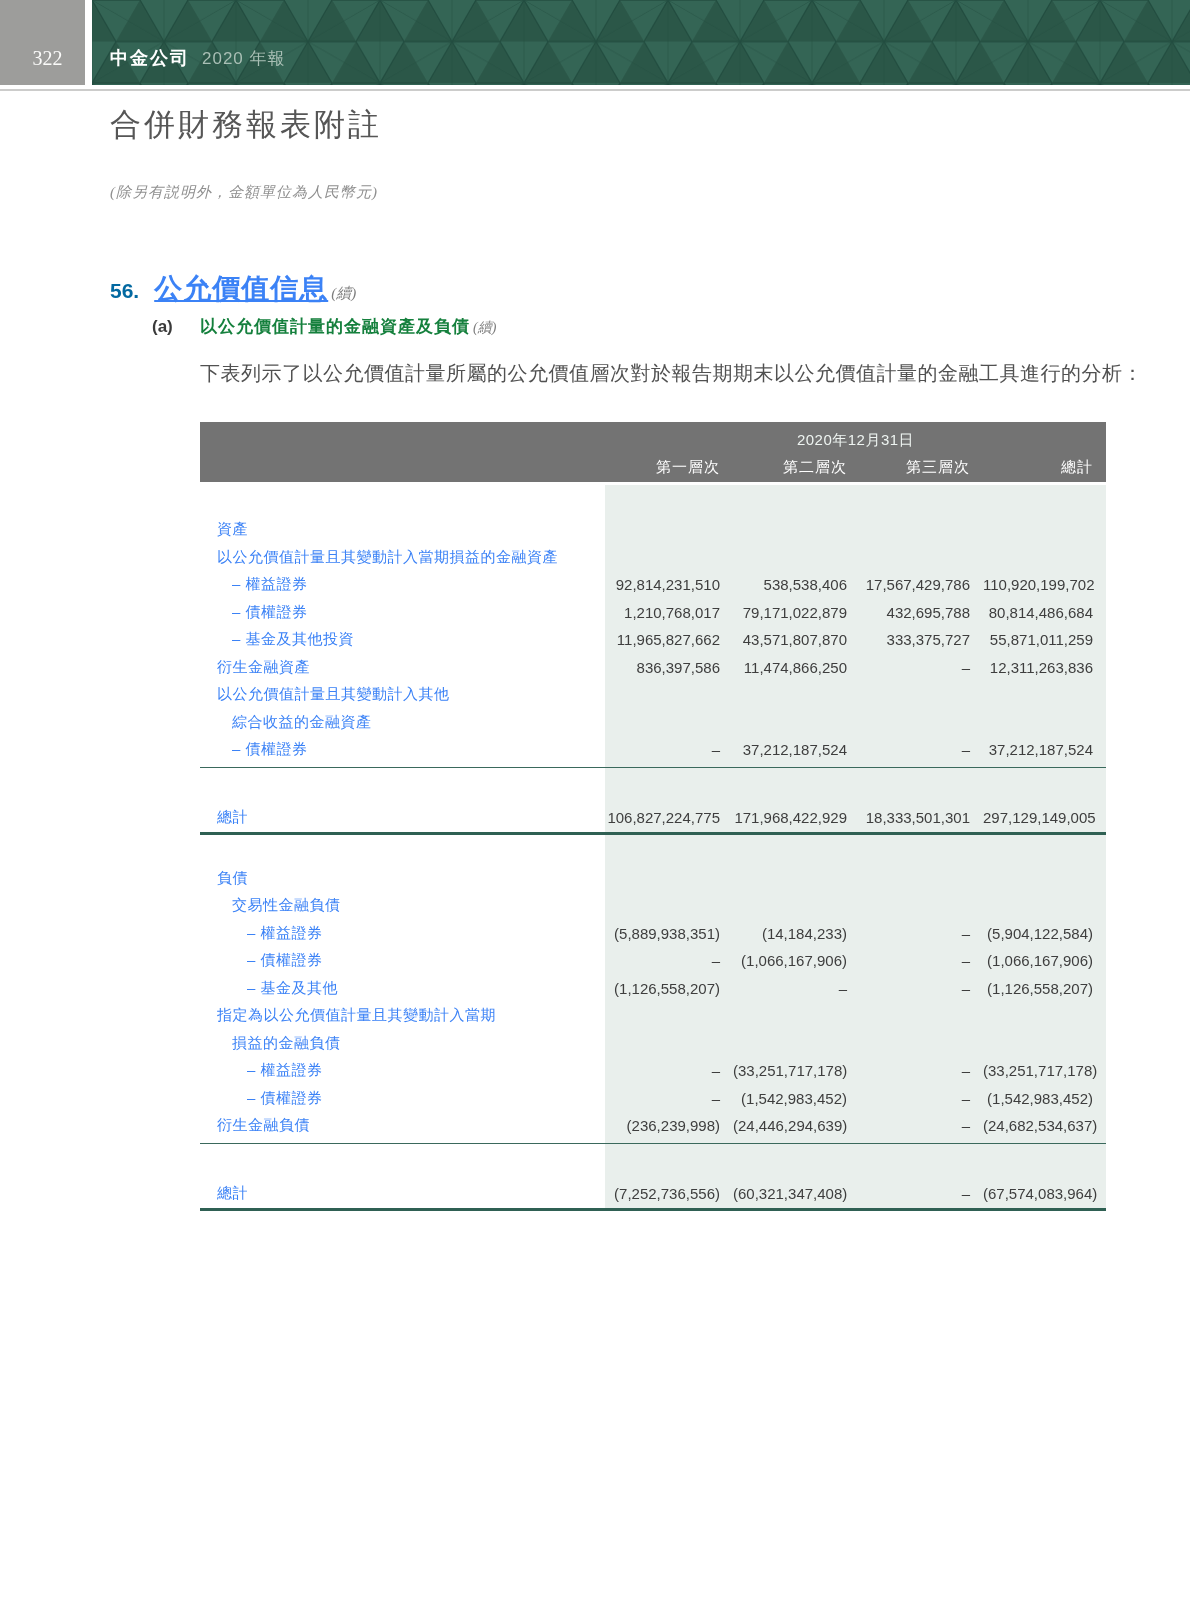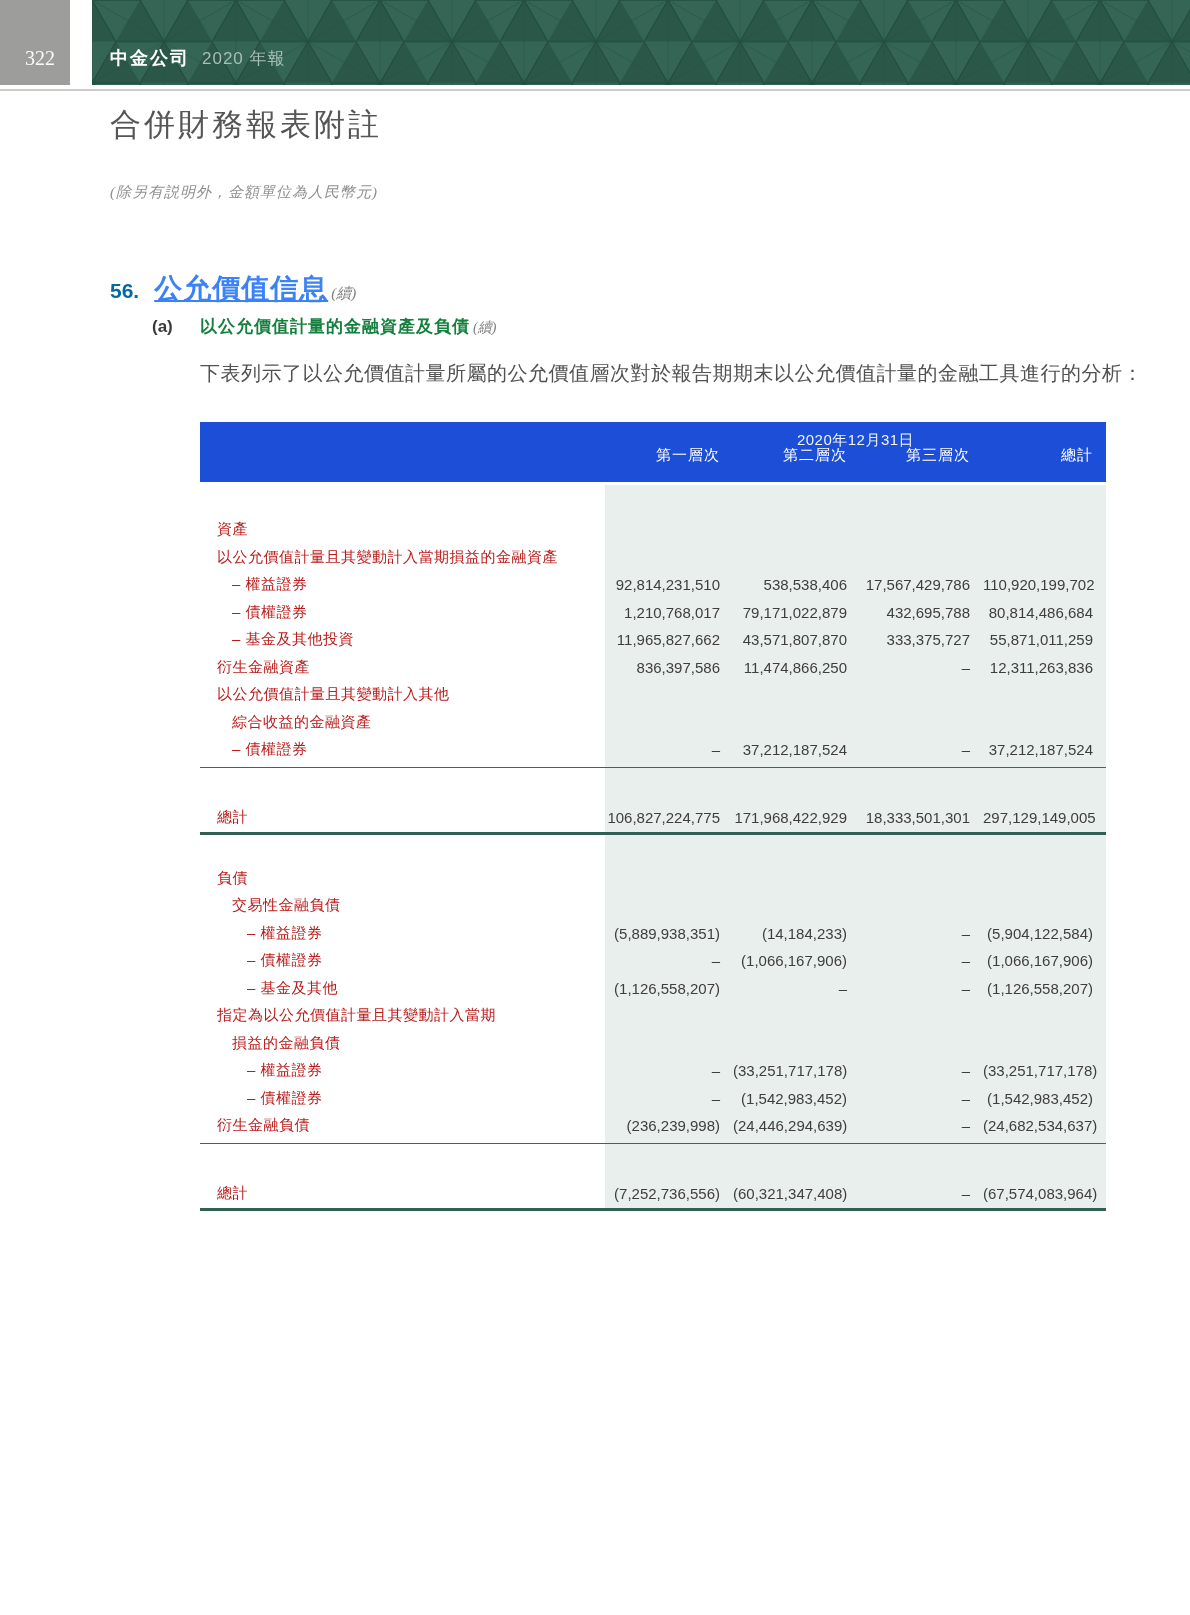--- a/index.html
+++ b/index.html
@@ -1,20 +1,20 @@
 <!DOCTYPE html>
 <html><head>
 <meta charset="utf-8">
 <style>
   html,body{margin:0;padding:0;background:#ffffff;}
   .page{position:relative;width:1190px;height:1615px;background:#ffffff;overflow:hidden;
         font-family:"Liberation Sans",sans-serif;}
 
   
-  .pagenum-box{position:absolute;left:0;top:0;width:70px;height:85px;background:#9d9d9b;
+  .pagenum-box{position:absolute;left:0;top:0;width:85px;height:85px;background:#9d9d9b;
                display:flex;align-items:flex-end;justify-content:center;}
   .pagenum-box span{font-family:"Liberation Serif",serif;font-size:20px;color:#fbfbfa;
                     padding-bottom:15px;padding-left:10px;}
   .banner{position:absolute;left:92px;top:0;width:1098px;height:85px;background:#2d5a4b;overflow:hidden;}
   .banner svg{position:absolute;left:0;top:0;}
   .brand{position:absolute;left:18px;bottom:15px;white-space:nowrap;}
   .brand .b-name{font-size:18px;font-weight:bold;color:#ffffff;letter-spacing:2px;}
   .brand .b-year{font-size:17px;color:#a9bfb5;margin-left:12px;letter-spacing:1px;}
   .header-rule{position:absolute;left:0;top:89px;width:1190px;height:2px;background:#cccccb;}
 
@@ -31,35 +31,35 @@
   .cont.small{font-size:14px;}
 
   .sub-heading{position:absolute;left:152px;top:315px;}
   .sub-label{display:inline-block;width:48px;font-size:17px;font-weight:bold;color:#3a3a3a;}
   .sub-title{font-size:17px;font-weight:bold;color:#15803d;letter-spacing:1px;}
 
   .intro{position:absolute;left:200px;top:360px;margin:0;font-size:20px;color:#515151;letter-spacing:0.5px;}
 
   
   .fv-table{position:absolute;left:200px;top:422px;width:906px;}
-  .t-head{position:relative;height:60px;background:#1d4ed8;}
+  .t-head{position:relative;height:60px;background:#737373;}
   .t-date{position:absolute;top:9px;left:405px;width:501px;text-align:center;
           font-size:15px;color:#eef4f1;letter-spacing:0.5px;}
-  .t-cols{position:absolute;bottom:17px;left:0;right:0;display:flex;}
+  .t-cols{position:absolute;bottom:5px;left:0;right:0;display:flex;}
   .t-lab-spacer{width:405px;}
   .t-colhead{font-size:15px;color:#ffffff;text-align:right;box-sizing:border-box;padding-right:13px;letter-spacing:1px;}
   .c0{width:128px;} .c1{width:127px;} .c2{width:123px;} .c3{width:123px;}
 
   .t-body{position:relative;}
   .t-body::before{content:"";position:absolute;left:405px;top:3px;bottom:0;width:501px;
                   background:#e9efec;z-index:0;}
   .t-body > div{position:relative;z-index:1;}
   .t-row{display:flex;height:27.5px;align-items:center;font-size:15px;}
   .t-row.total{height:28px;}
-  .t-lab{width:405px;box-sizing:border-box;color:#b91c1c;white-space:nowrap;letter-spacing:0.5px;}
+  .t-lab{width:405px;box-sizing:border-box;color:#3b82f6;white-space:nowrap;letter-spacing:0.5px;}
   .ind0{padding-left:17px;} .ind1{padding-left:32px;} .ind2{padding-left:47px;}
   .t-val{text-align:right;box-sizing:border-box;padding-right:13px;color:#3e3e3e;white-space:nowrap;}
   .t-val.c0{width:128px;} .t-val.c1{width:127px;} .t-val.c2{width:123px;} .t-val.c3{width:123px;}
   .t-rule{height:0;border-top:1.5px solid #3a695c;}
   .t-rule.thick{border-top:3px solid #2f6053;}
 </style>
 </head>
 <body>
 
 <div class="page">

